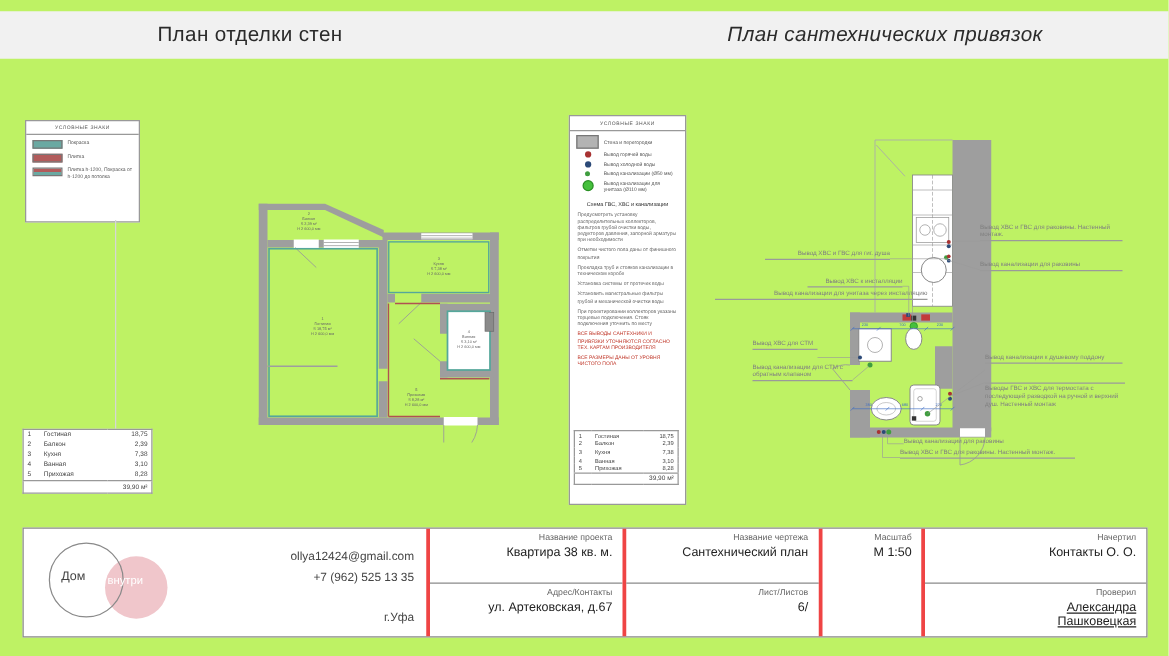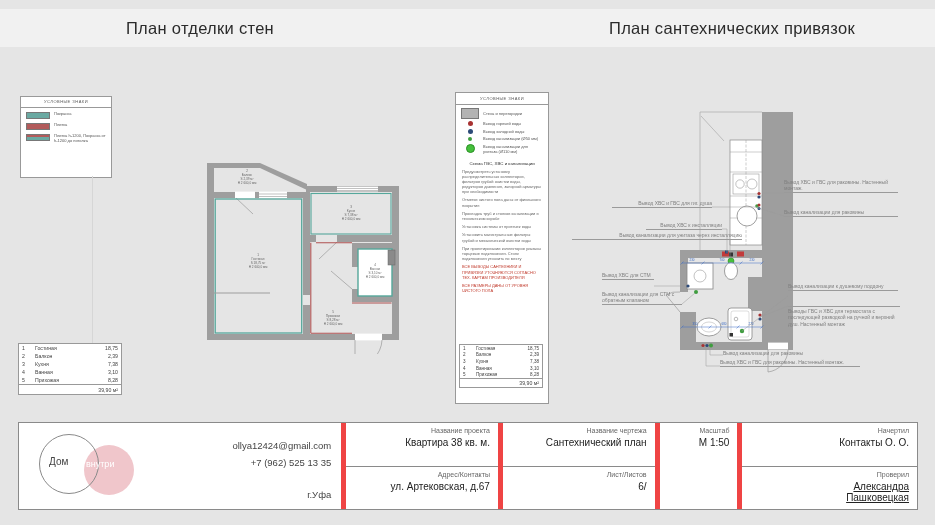--- a/index.html
+++ b/index.html
@@ -1,22 +1,22 @@
 <!DOCTYPE html>
 <html><head>
 <meta charset="utf-8">
 <style>
   html,body{margin:0;padding:0;background:#fff;}
-  .page{position:relative;width:935px;height:525px;background:#e5e5e5;overflow:hidden;
+  .page{position:relative;width:935px;height:525px;background:#bef264;overflow:hidden;
         font-family:"Liberation Sans",sans-serif;color:#333;}
   .band{position:absolute;left:0;top:9px;width:935px;height:38px;background:#f1f1f1;}
   .htitle{position:absolute;top:9px;height:38px;line-height:38px;font-size:16.5px;
           letter-spacing:.3px;color:#2b2b2b;text-align:center;font-weight:500;}
   .htitle.l{left:35px;width:330px;}
-  .htitle.r{left:532px;width:400px;}
+  .htitle.r{left:508px;width:400px;font-style:italic;}
 
   
   .lbox{position:absolute;background:#fff;border:1px solid #999;}
   .lbox .lhead{height:10px;border-bottom:1px solid #999;font-size:4px;letter-spacing:.5px;
                color:#555;text-align:center;line-height:10px;}
   .lrow{display:flex;align-items:flex-start;gap:4px;padding:3px 5px 0 5px;}
   .sw{width:22px;height:5px;border:.5px solid #777;flex:none;margin-top:1px;}
   .sw.teal{background:#6aa9a2;}
   .sw.red{background:#b25b5b;}
   .sw.dual{background:linear-gradient(to bottom,#b25b5b 50%,#6aa9a2 50%);}
@@ -52,21 +52,21 @@
 
   
   .co{position:absolute;font-size:5px;color:#808080;line-height:1.25;}
   .co.r{text-align:right;}
   .co.ub{border-bottom:.6px solid #9a9a9a;padding-bottom:.5px;}
   .co.ut{border-top:.6px solid #9a9a9a;padding-top:1px;}
 
   
   .tblock{position:absolute;left:18px;top:422px;width:900px;height:88px;border:1px solid #8a8a8a;
           display:flex;box-sizing:border-box;background:#fff;}
-  .tcell{border-left:5px solid #ef4444;display:flex;flex-direction:column;box-sizing:border-box;}
+  .tcell{border-left:3px solid #ef4444;display:flex;flex-direction:column;box-sizing:border-box;}
   .tcell.first{border-left:none;position:relative;}
   .thalf{flex:1;padding:4px 8px 2px 8px;box-sizing:border-box;text-align:right;overflow:hidden;}
   .thalf.bt{border-top:1px solid #8a8a8a;}
   .tlabel{font-size:7px;color:#666;}
   .tvalue{font-size:10px;color:#222;margin-top:3px;line-height:1.15;}
   .logo-circle{position:absolute;left:20px;top:11px;width:58px;height:58px;border:1px solid #8a8a8a;
                border-radius:50%;}
   .logo-pink{position:absolute;left:65px;top:22px;width:50px;height:50px;background:#f0c6cb;
              border-radius:50%;}
   .logo-w1{position:absolute;left:30px;top:33px;font-size:10px;color:#444;}

